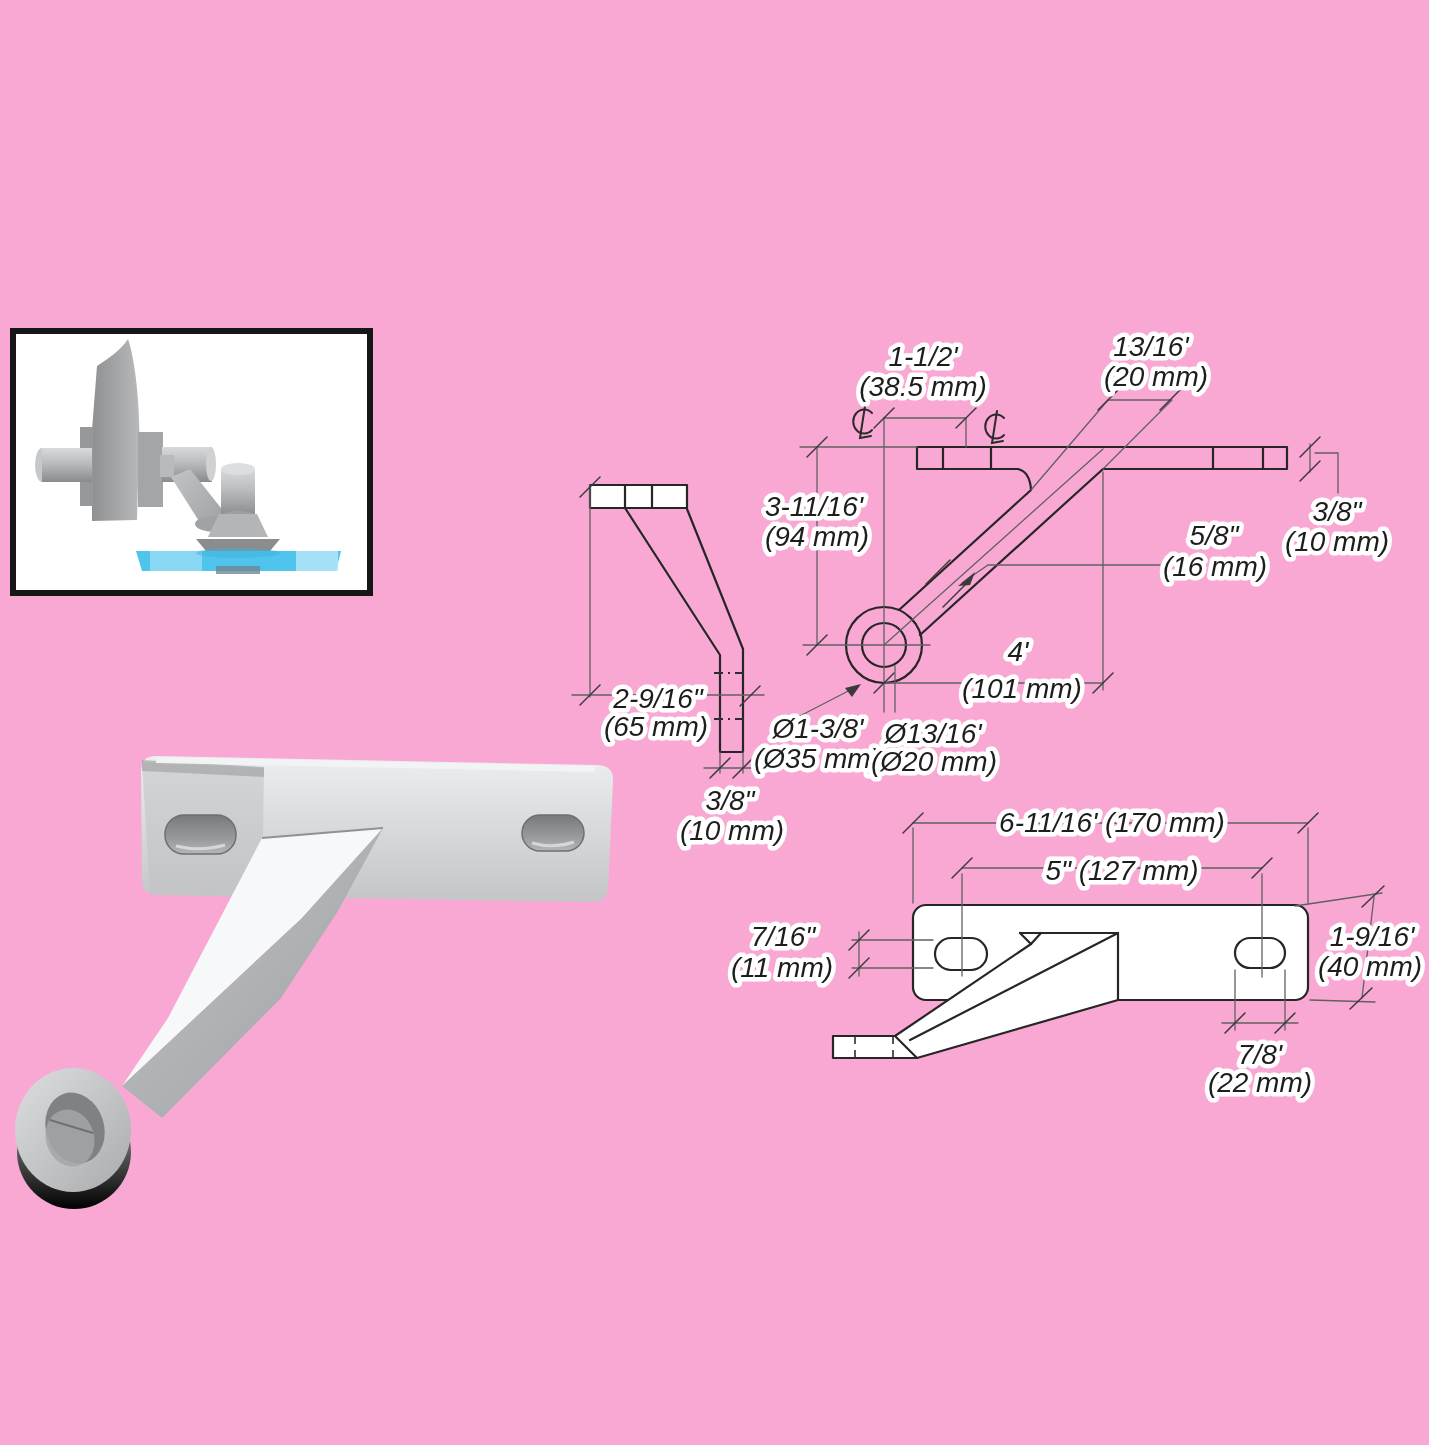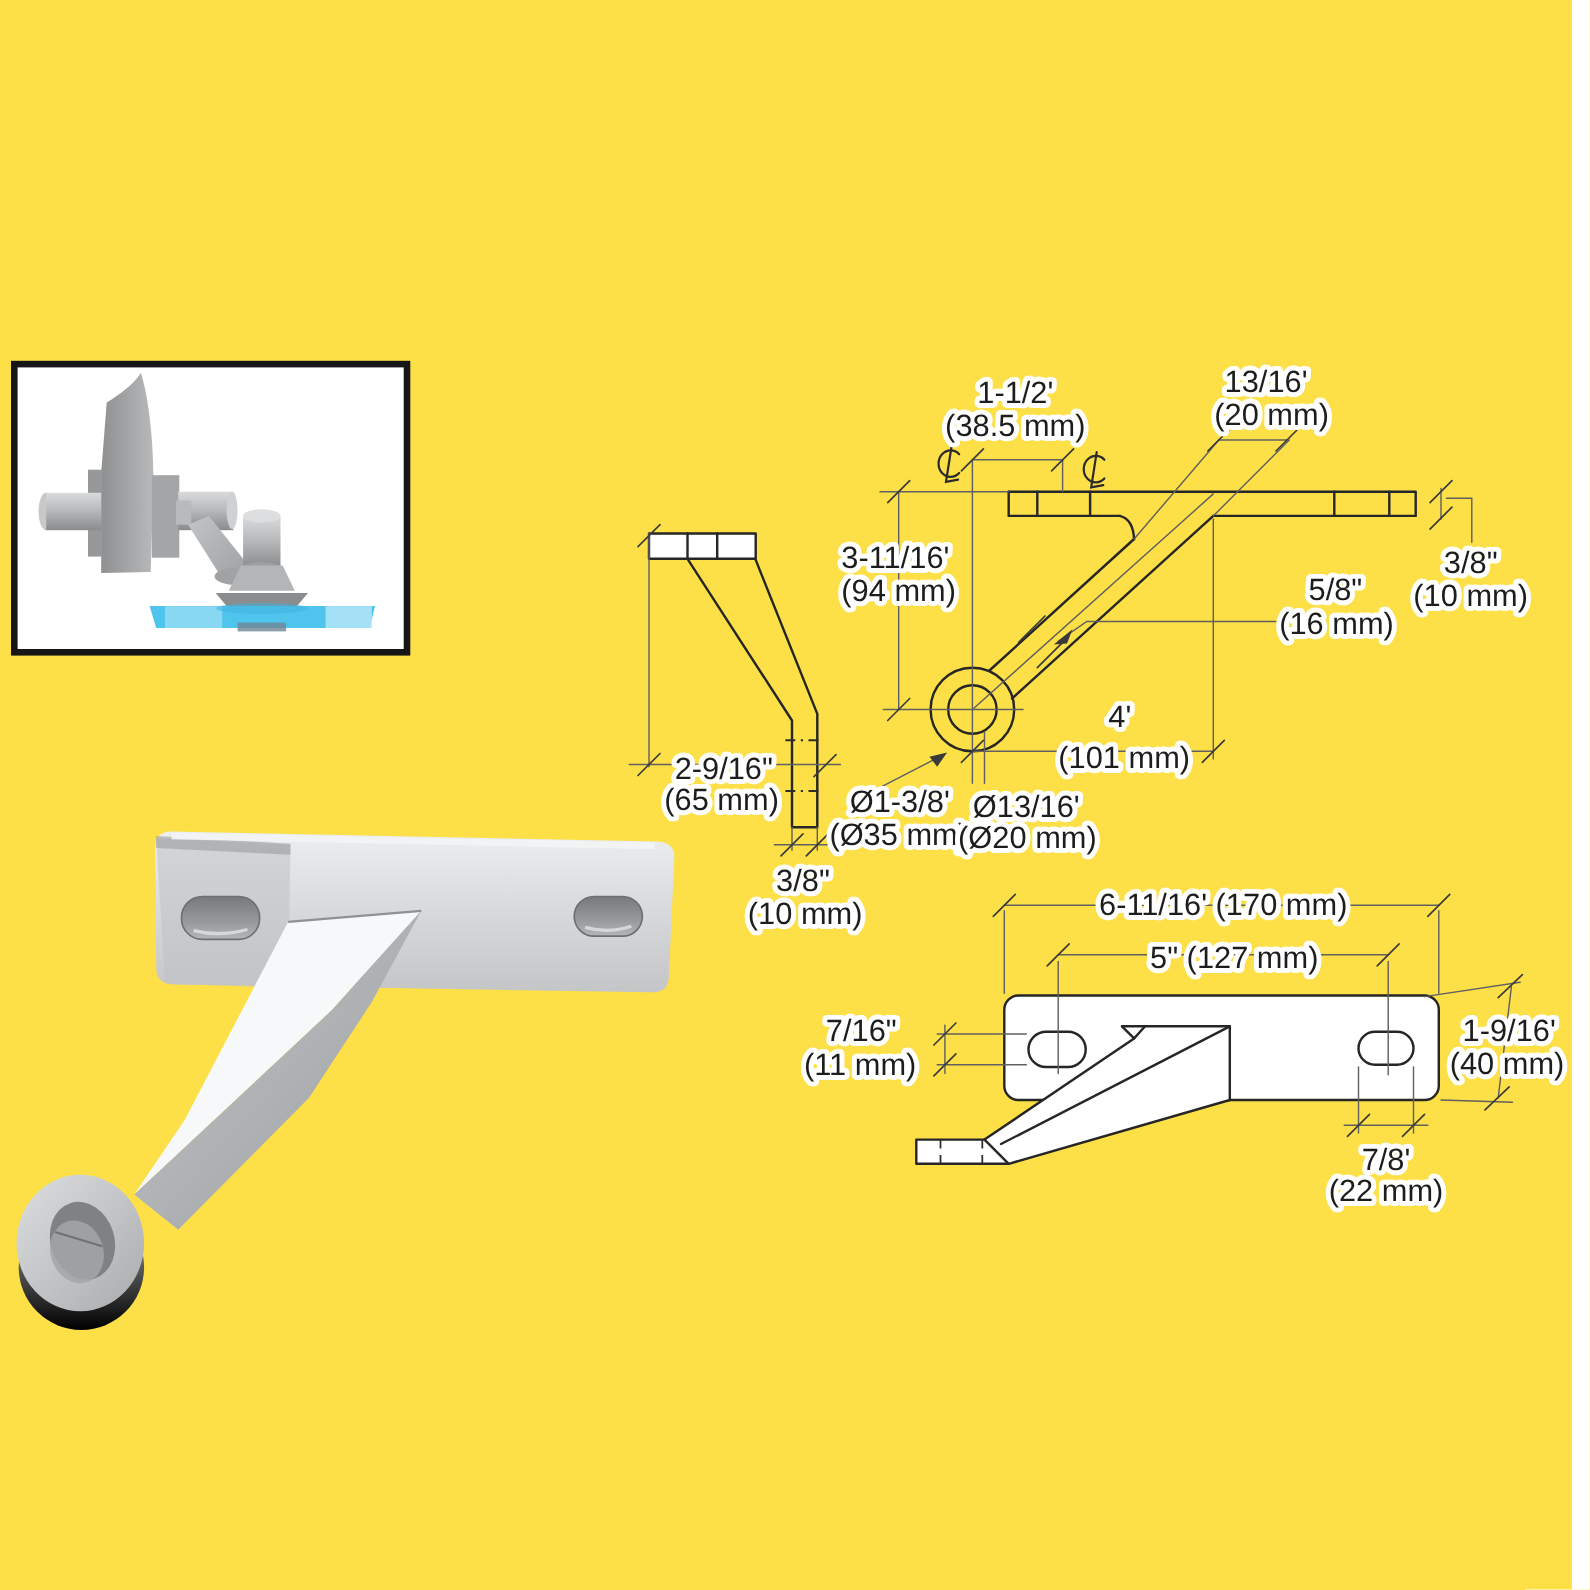--- a/index.html
+++ b/index.html
@@ -1,17 +1,17 @@
 <!DOCTYPE html>
 <html><head>
 <meta charset="utf-8">
 <style>
   html,body{margin:0;padding:0;background:#fff;}
-  .stage{position:relative;width:1429px;height:1445px;background:#fde047;overflow:hidden;
-         font-family:"Liberation Sans",sans-serif;}
+  .stage{position:relative;width:1429px;height:1445px;background:#f9a8d4;overflow:hidden;
+         font-family:"Liberation Sans",sans-serif;font-style:italic;}
   svg{display:block;}
   .ol{stroke:#262626;stroke-width:2.2;fill:none;stroke-linejoin:round;stroke-linecap:round;}
   .olw{stroke:#262626;stroke-width:2.2;fill:#ffffff;stroke-linejoin:round;}
   .thin{stroke:#606060;stroke-width:1.3;fill:none;stroke-linecap:round;}
   .tick{stroke:#3a3a3a;stroke-width:1.5;fill:none;stroke-linecap:round;}
   .dash{stroke:#2d2d2d;stroke-width:1.8;fill:none;stroke-dasharray:9,5,2,5;}
   .dash2{stroke:#2d2d2d;stroke-width:1.6;fill:none;stroke-dasharray:8,6;}
   .dim{font-family:"Liberation Sans",sans-serif;font-size:28px;fill:#1d1d1d;
        paint-order:stroke;stroke:#ffffff;stroke-width:9px;stroke-linejoin:round;}
   .mid{text-anchor:middle;}

